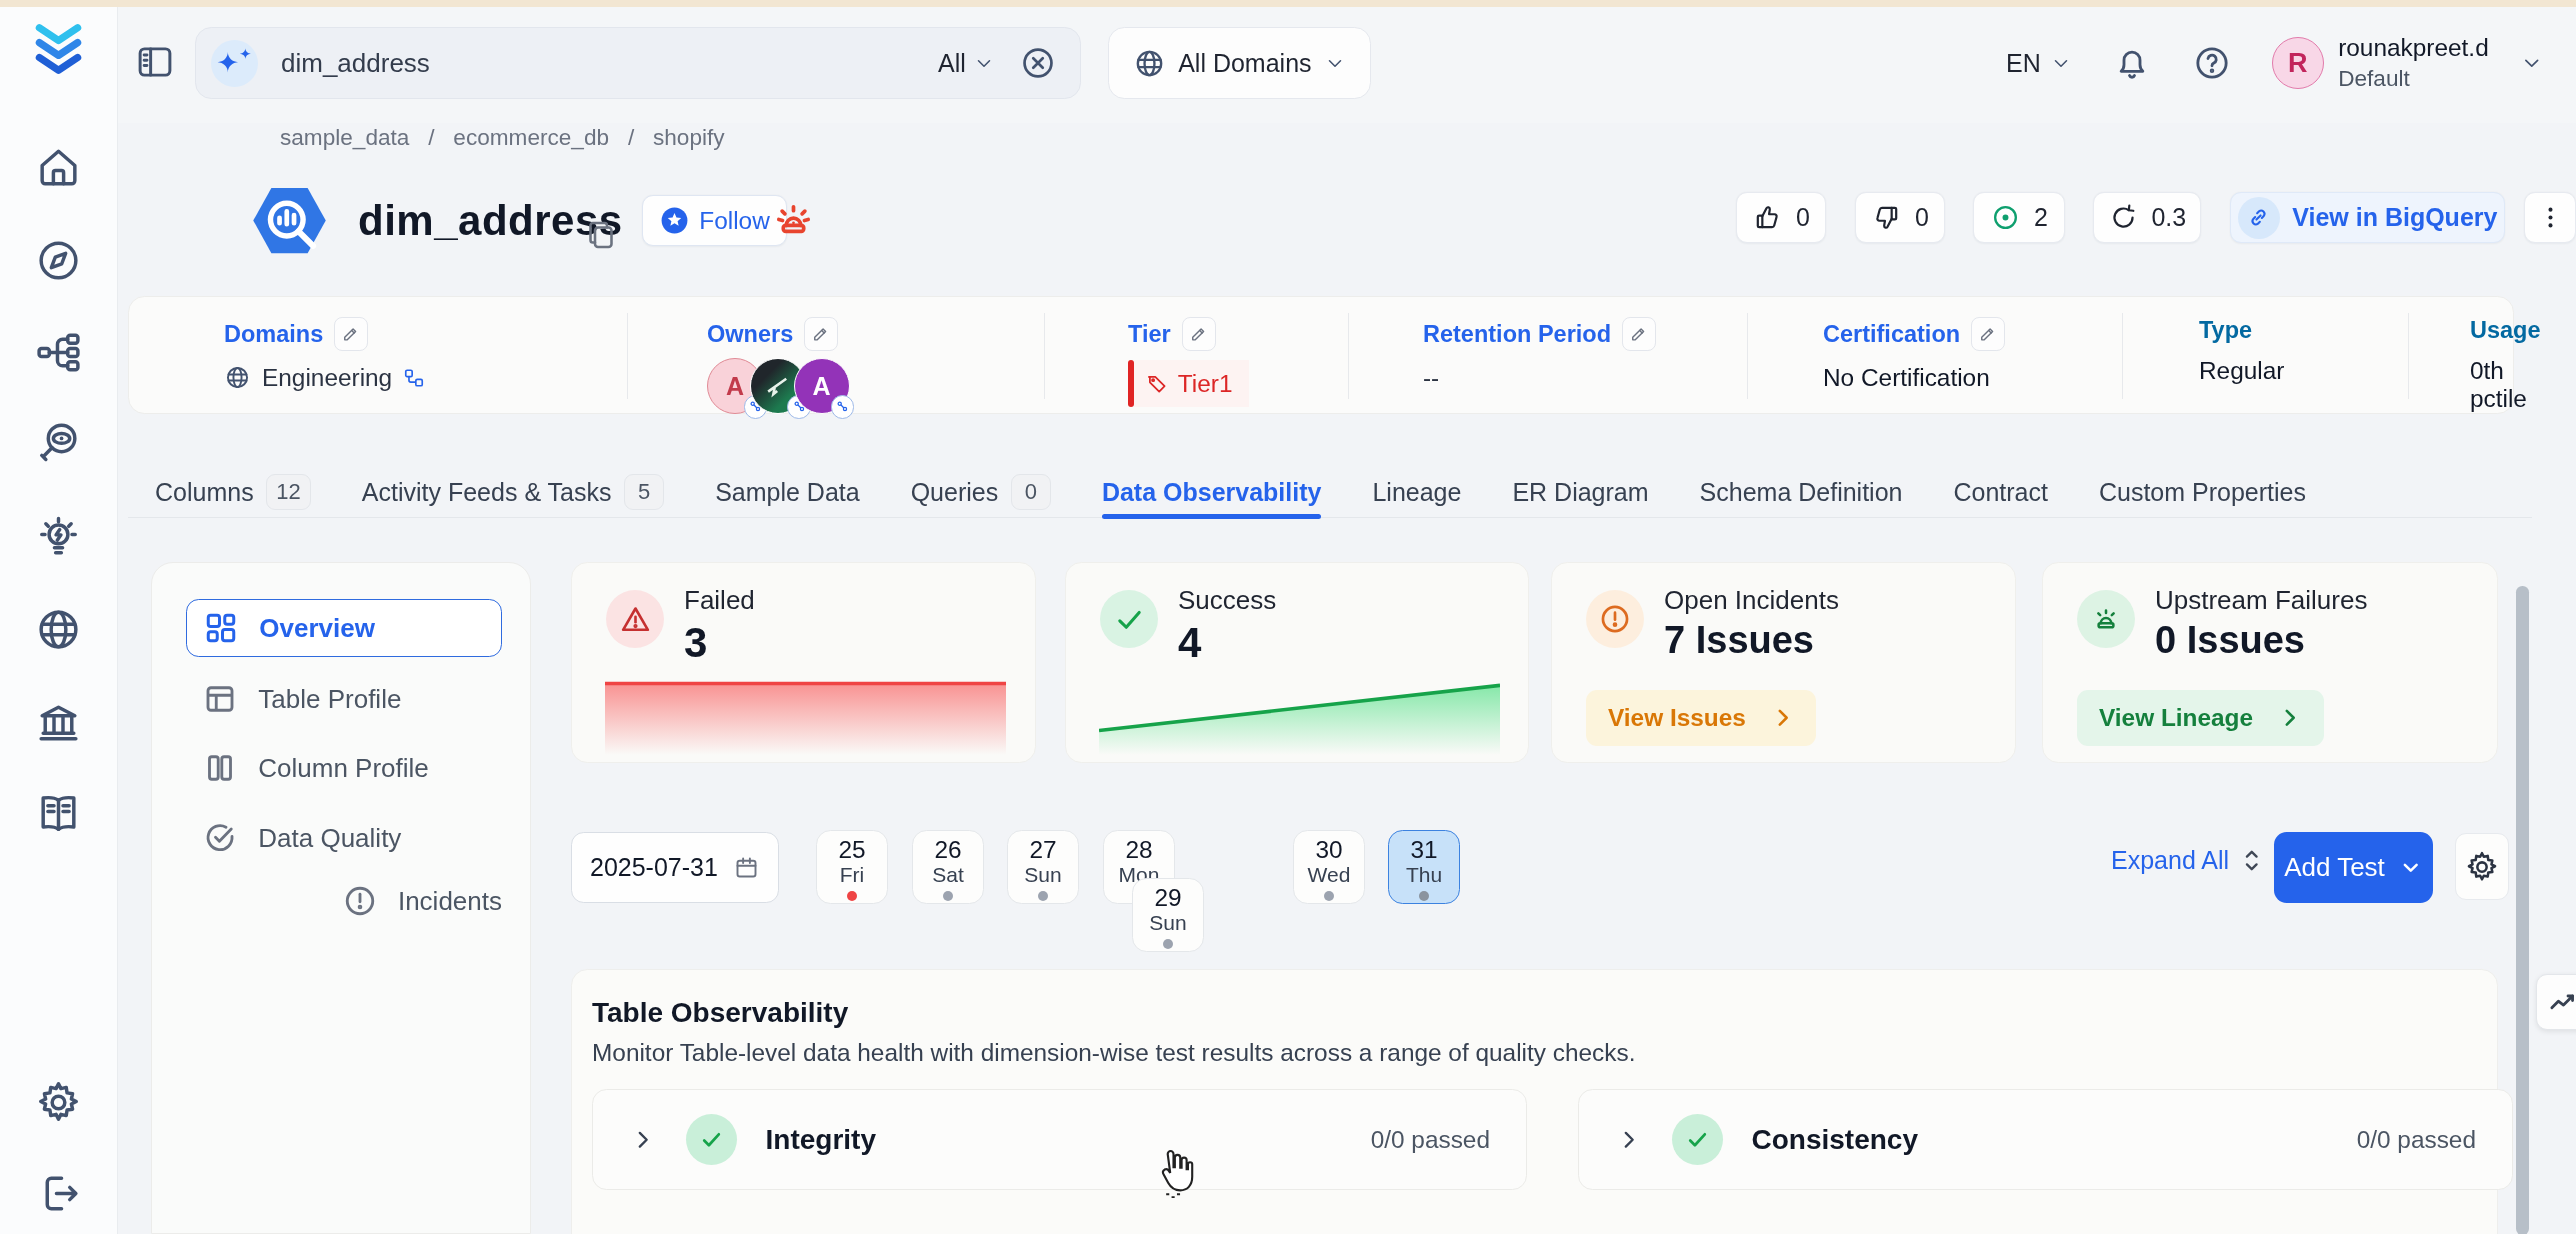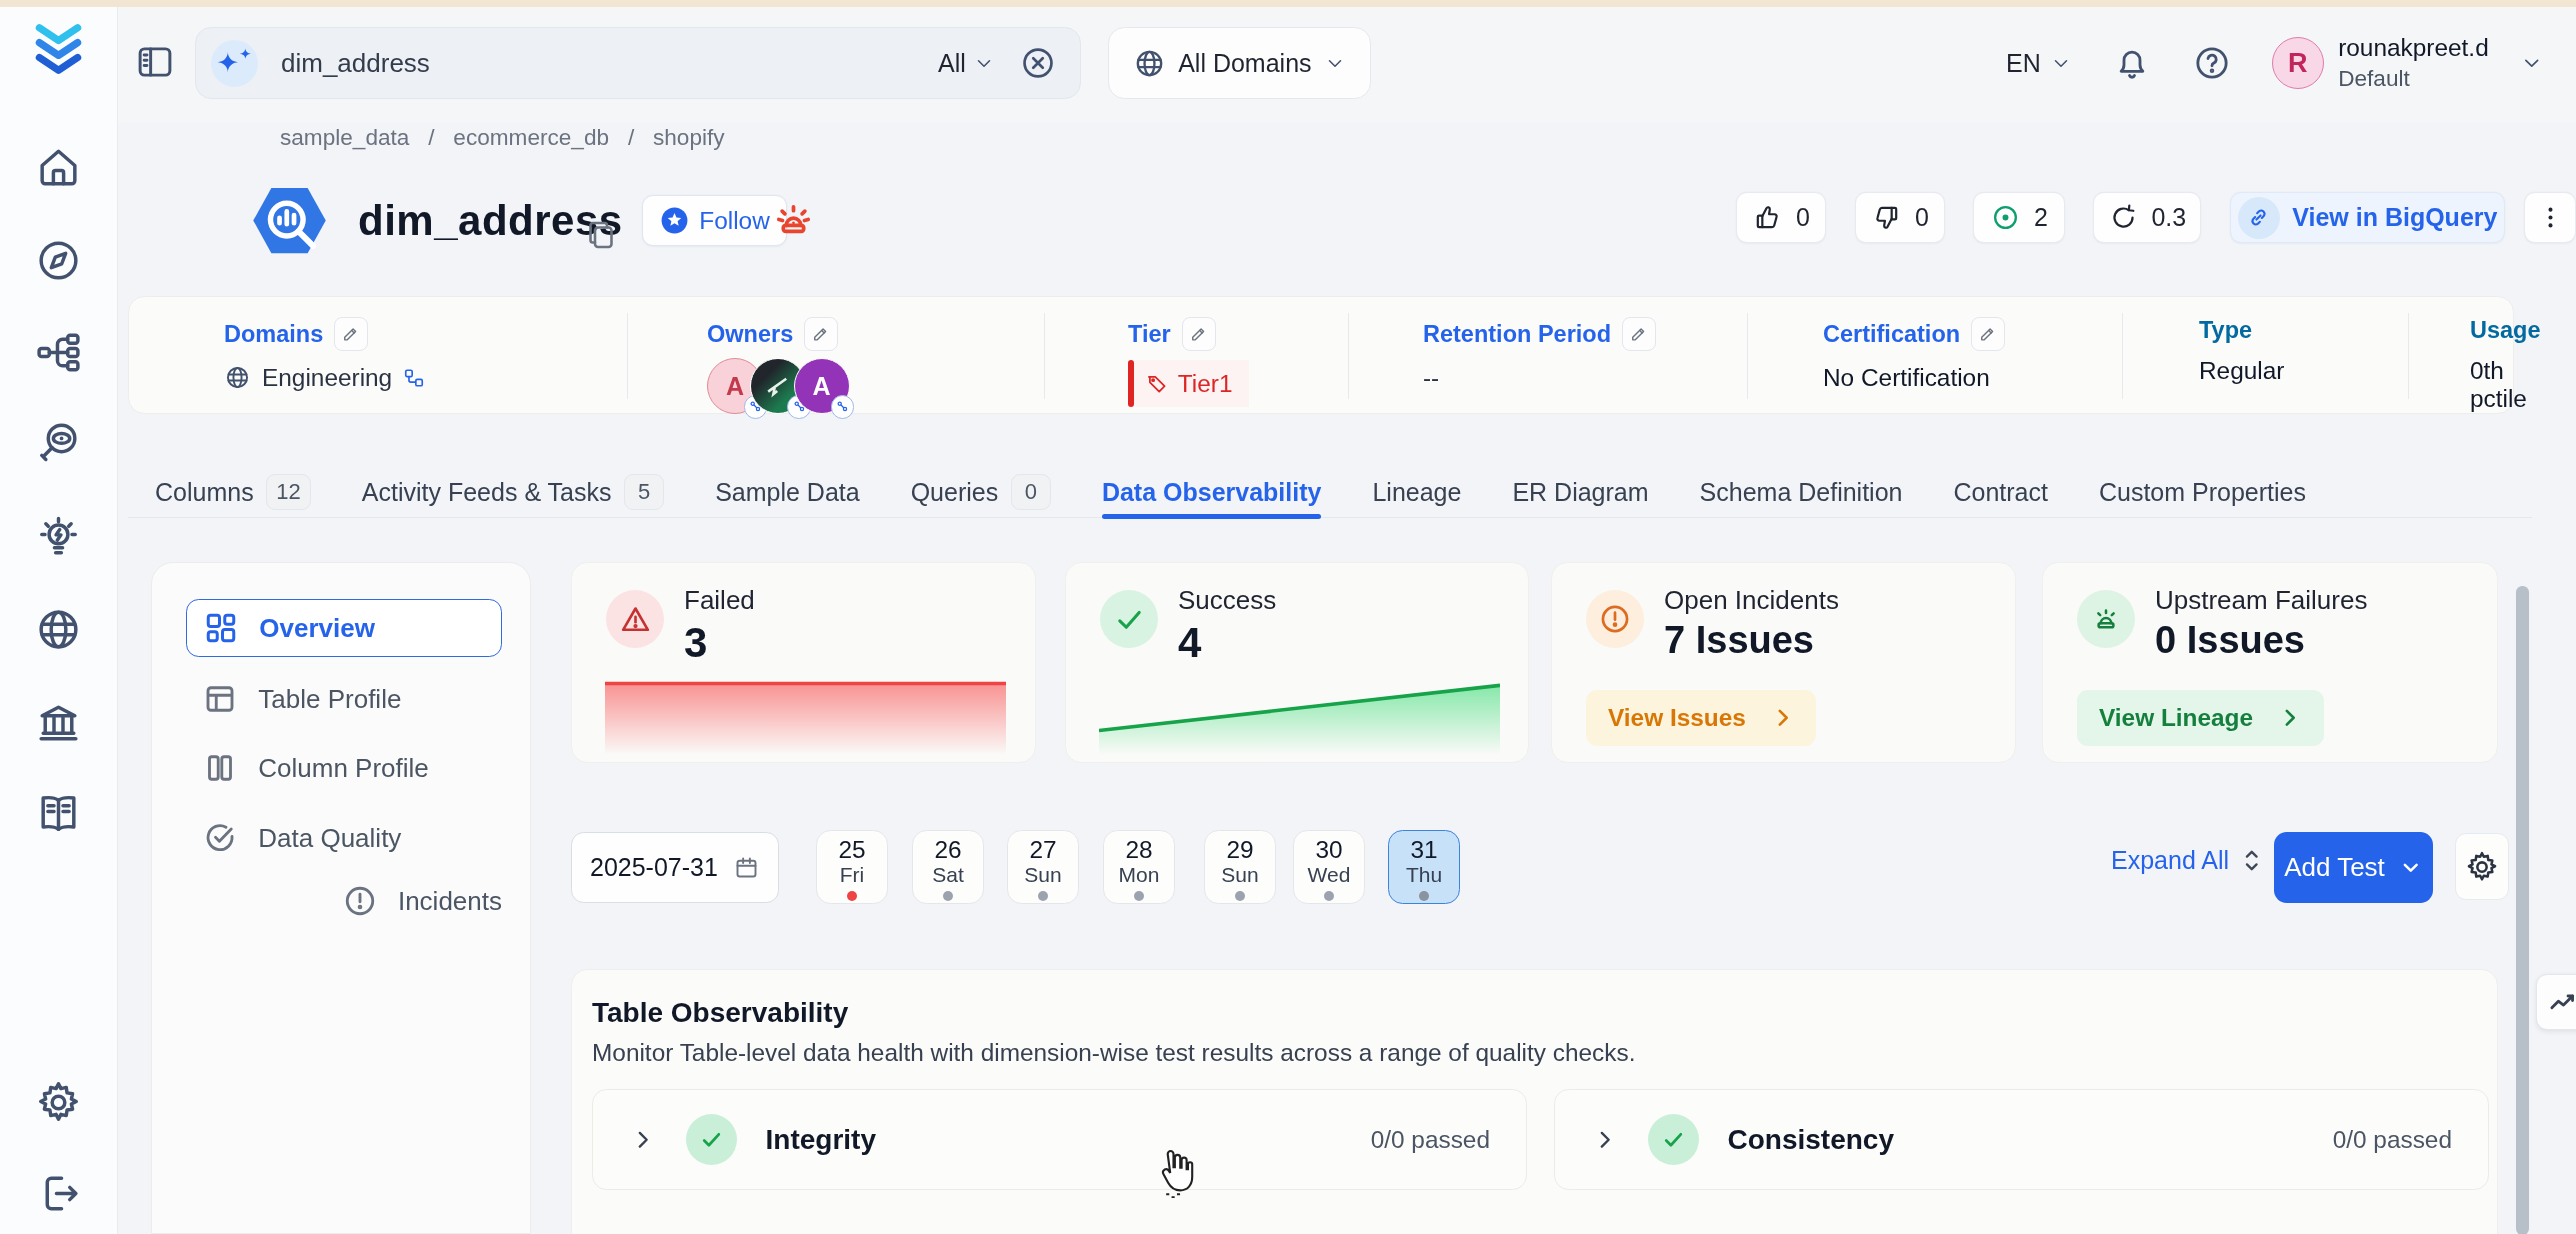--- a/index.html
+++ b/index.html
@@ -667,21 +667,21 @@
   <div class="day-chip" style="left:1007px;">
     <span class="n">27</span>
       <span class="d">Sun</span>
       <span class="dot"></span>
   </div>
   <div class="day-chip" style="left:1103px;">
     <span class="n">28</span>
       <span class="d">Mon</span>
       <span class="dot"></span>
   </div>
-  <div class="day-chip" style="left:1204px;">
+  <div class="day-chip" style="left:1132px;margin-top:48px;">
     <span class="n">29</span>
       <span class="d">Sun</span>
       <span class="dot"></span>
   </div>
   <div class="day-chip" style="left:1293px;">
     <span class="n">30</span>
       <span class="d">Wed</span>
       <span class="dot"></span>
   </div>
   <div class="day-chip sel" style="left:1388px;">
@@ -719,21 +719,21 @@
         </svg>
       <div class="tc-check">
         <svg width="25" height="25" viewBox="0 0 24 24" style="stroke:#16a34a; fill:none; stroke-width:2.6; stroke-linecap:round; stroke-linejoin:round;">
             <path d="M5 13 l4.5 4.5 L19 7"></path>
           </svg>
       </div>
       <span class="tc-name">Integrity</span>
       <span class="tc-passed">0/0 passed</span>
     </div>
 
-    <div class="test-card" style="left:982px;">
+    <div class="test-card" style="left:1006px;">
       <svg width="23.5" height="23.5" viewBox="0 0 24 24" class="tc-chev" style="stroke:#374151; fill:none; stroke-width:2.4; stroke-linecap:round; stroke-linejoin:round;">
           <path d="M9 5 l7 7 -7 7"></path>
         </svg>
       <div class="tc-check">
         <svg width="25" height="25" viewBox="0 0 24 24" style="stroke:#16a34a; fill:none; stroke-width:2.6; stroke-linecap:round; stroke-linejoin:round;">
             <path d="M5 13 l4.5 4.5 L19 7"></path>
           </svg>
       </div>
       <span class="tc-name">Consistency</span>
       <span class="tc-passed">0/0 passed</span>

